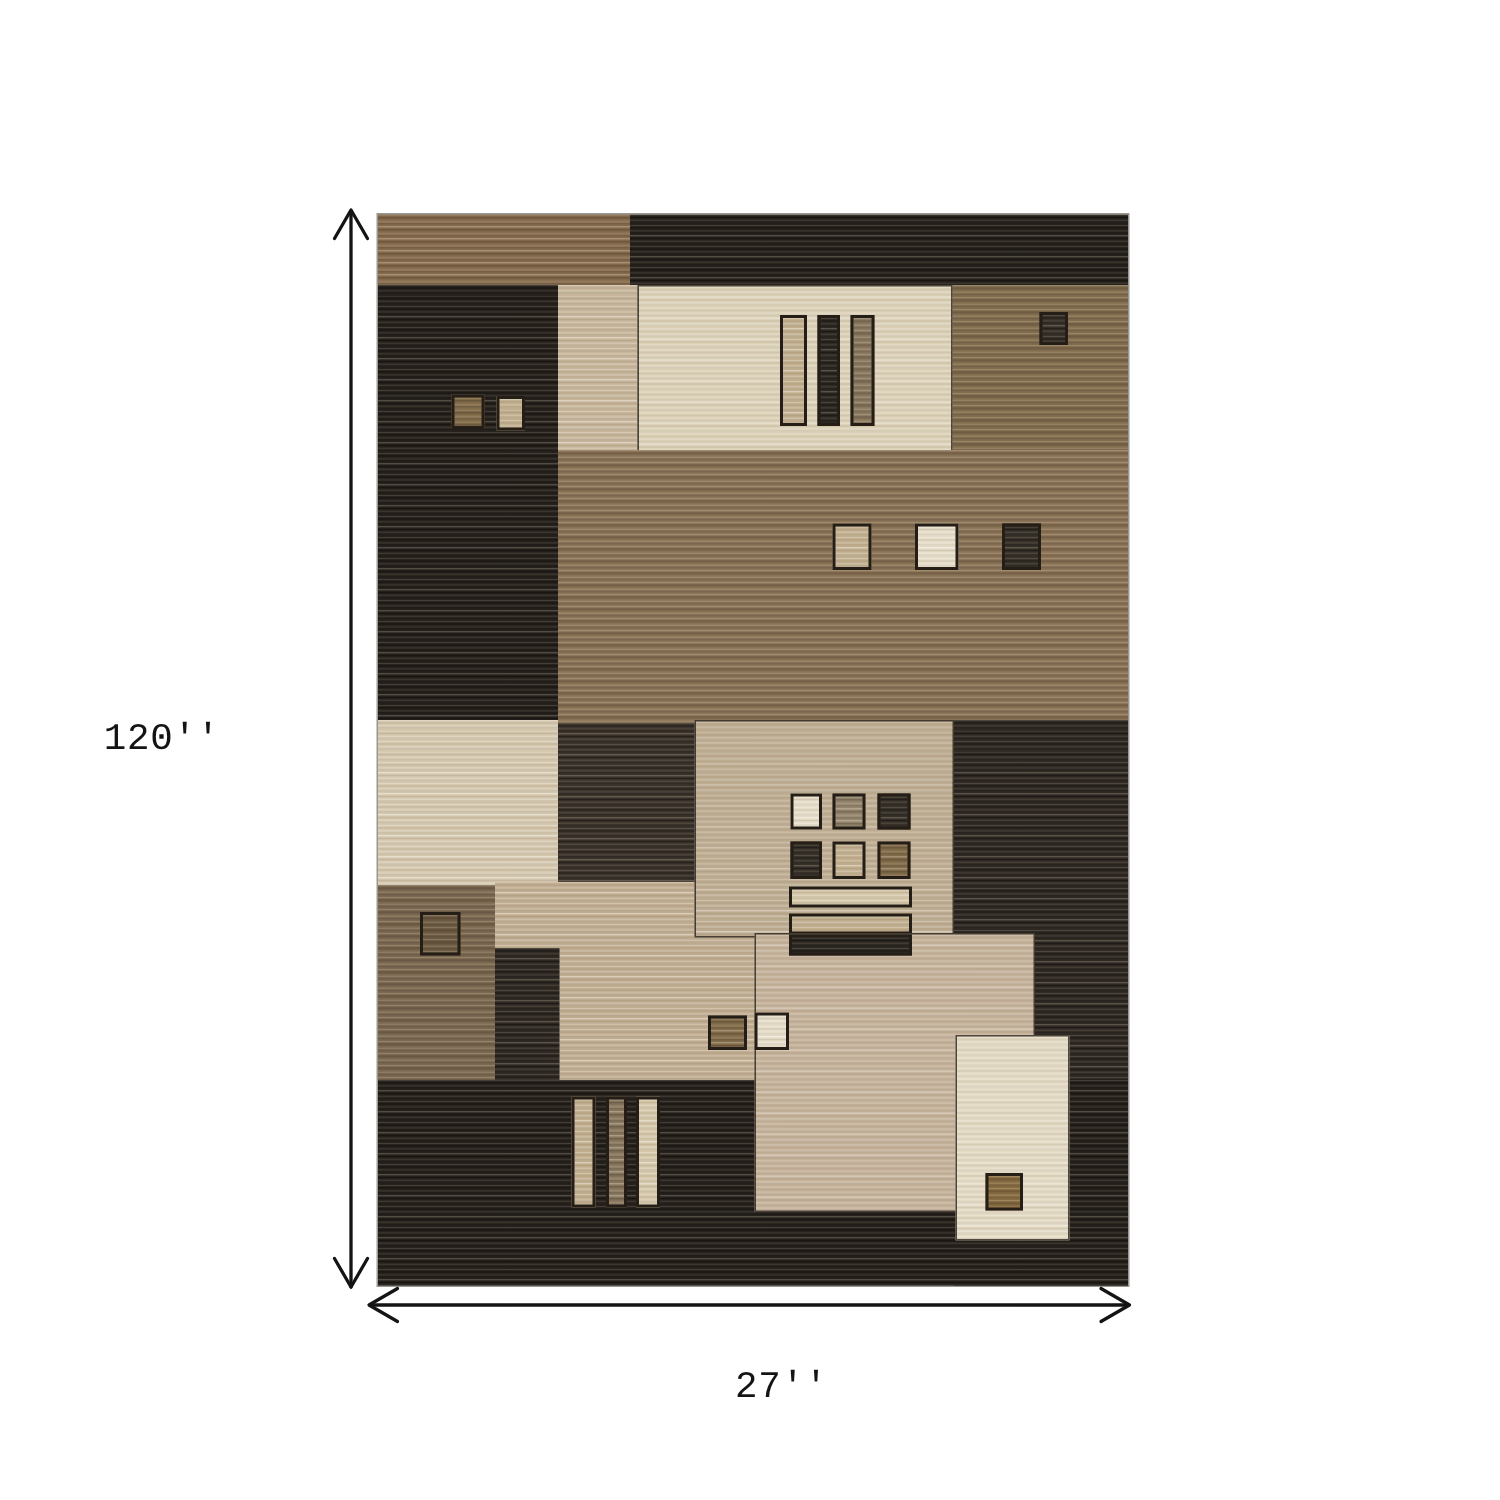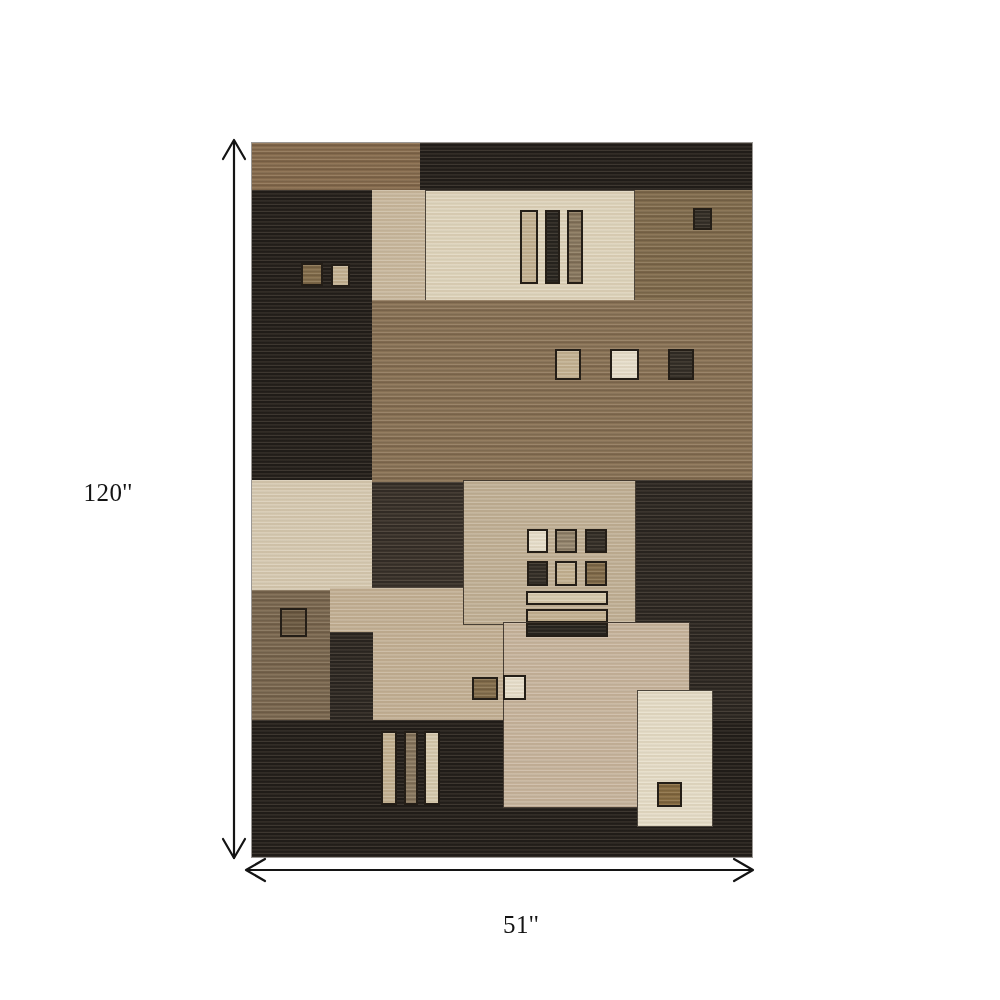--- a/index.html
+++ b/index.html
@@ -1,18 +1,18 @@
 <!DOCTYPE html>
 <html><head>
 <meta charset="utf-8">
 <style>
   html,body { margin:0; padding:0; background:#ffffff; }
   .canvas {
     position:relative; width:844px; height:1000px; background:#ffffff;
-    font-family:Liberation Serif, serif; overflow:hidden;
+    font-family:Liberation Mono, monospace; overflow:hidden;
   }
   #rug {
     position:absolute; left:252px; top:143px; width:500px; height:714px;
     outline:1px solid rgba(30,24,18,.45);
   }
   .blk { position:absolute; box-sizing:border-box; }
   .line1 { border:1px solid rgba(28,22,16,.75); }
   .line2 { border:2px solid #241e17; }
   
   .tex-light { background-image:
@@ -100,14 +100,14 @@
 
       <g>
         <line x1="247" y1="870" x2="752" y2="870"></line>
         <polyline points="265,859 246,870 265,881"></polyline>
         <polyline points="734,859 753,870 734,881"></polyline>
       </g>
     </g>
   </svg>
 
   <div class="dim-label" style="left:63px; top:480px;">120''</div>
-  <div class="dim-label" style="left:476px; top:912px;">51''</div>
+  <div class="dim-label" style="left:476px; top:912px;">27''</div>
 </div>
 
 </body></html>

